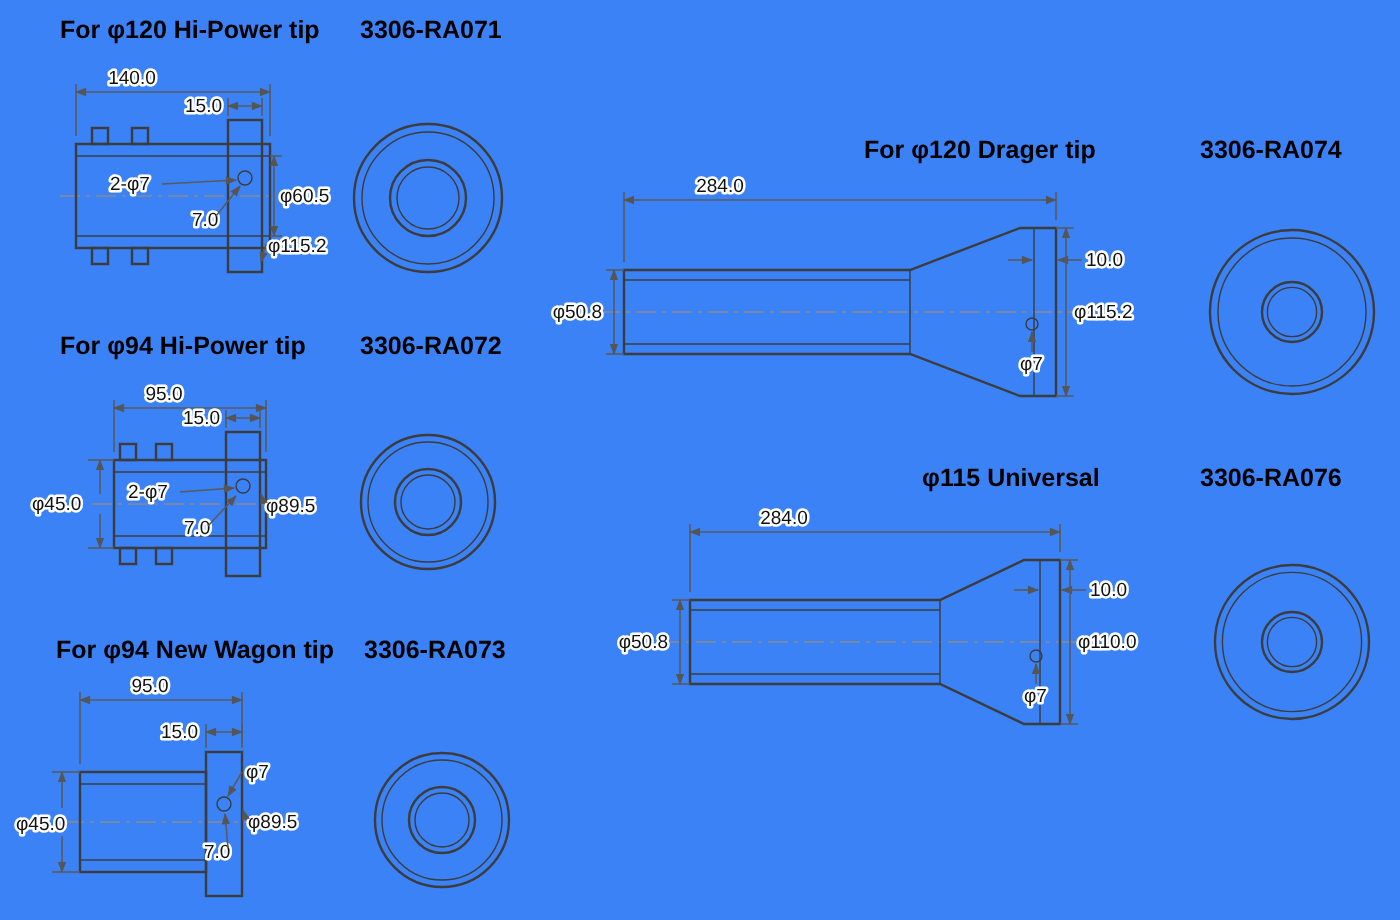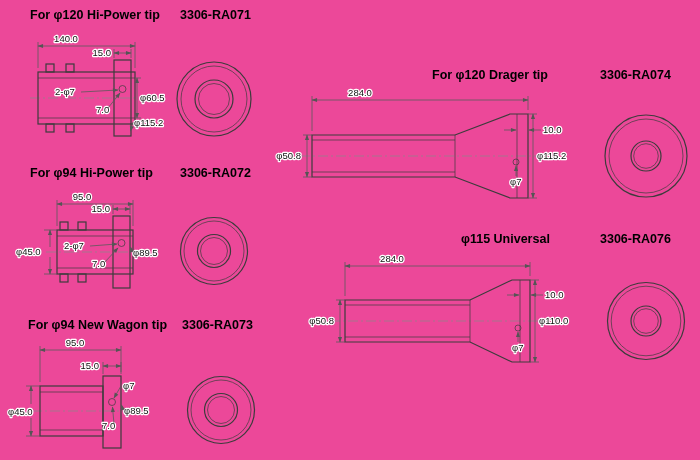--- a/index.html
+++ b/index.html
@@ -1,16 +1,16 @@
 <!DOCTYPE html>
 <html><head>
 <meta charset="utf-8">
 <style>
   html,body{margin:0;padding:0;background:#ffffff}
-  .sheet{width:700px;height:460px;background:#ec4899;position:relative;overflow:hidden;font-family:"Liberation Sans",sans-serif}
+  .sheet{width:700px;height:460px;background:#3b82f6;position:relative;overflow:hidden;font-family:"Liberation Sans",sans-serif}
   svg{display:block}
   .t-title{font-family:"Liberation Sans",sans-serif;font-size:12.5px;font-weight:700;fill:#000}
   .t-dim{font-family:"Liberation Sans",sans-serif;font-size:9.5px;fill:#111;stroke:#fff;stroke-width:2.5px;paint-order:stroke;stroke-linejoin:round}
   .s{stroke:#3c3c3c;stroke-width:1.2;fill:none}
   .s2{stroke:#3c3c3c;stroke-width:0.7;fill:none}
   .d{stroke:#5a5a5a;stroke-width:0.8;fill:none}
   .c{stroke:#8a8a8a;stroke-width:0.7;fill:none;stroke-dasharray:10 3 2 3}
   .arr{marker-start:url(#ae);marker-end:url(#ae)}
   .arrE{marker-end:url(#ae)}
 </style>

